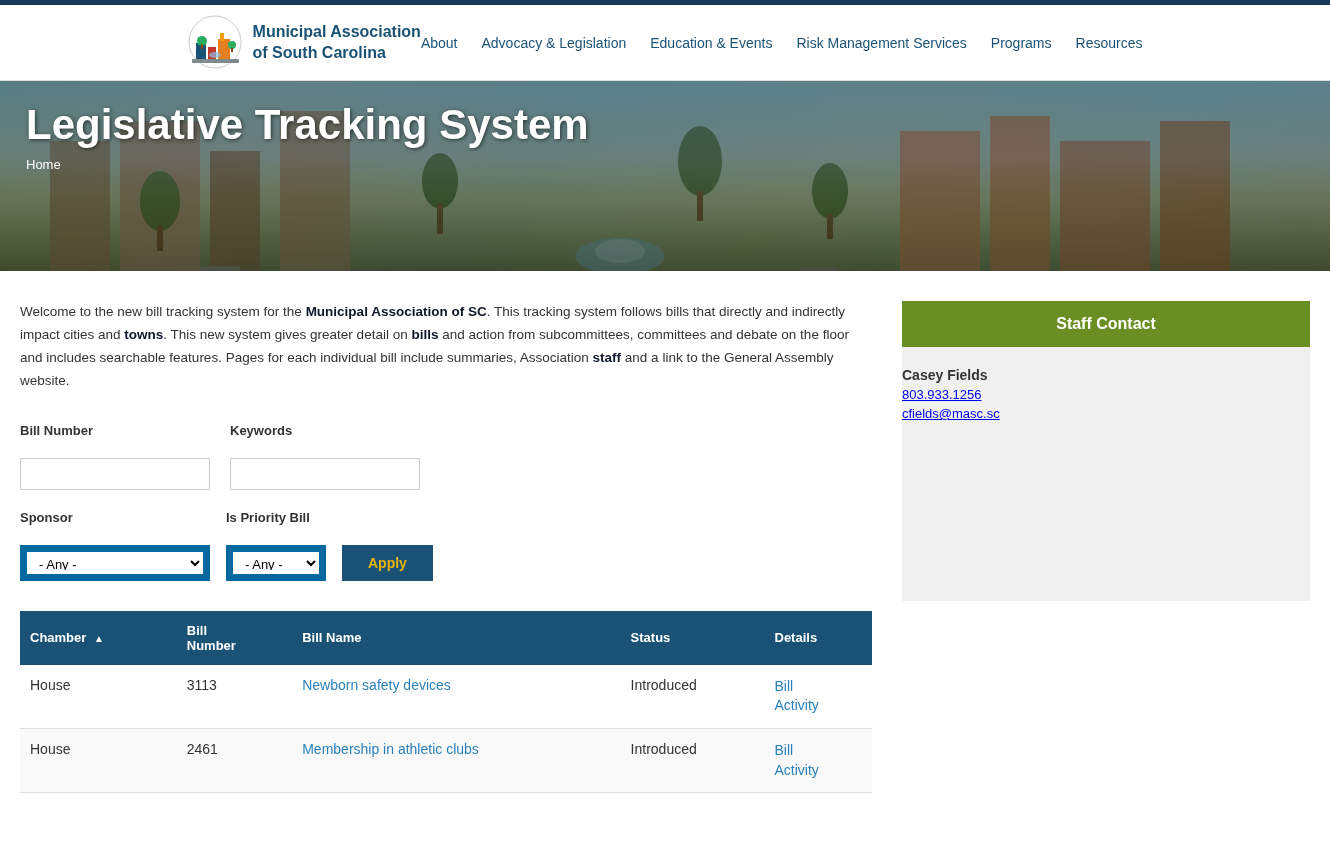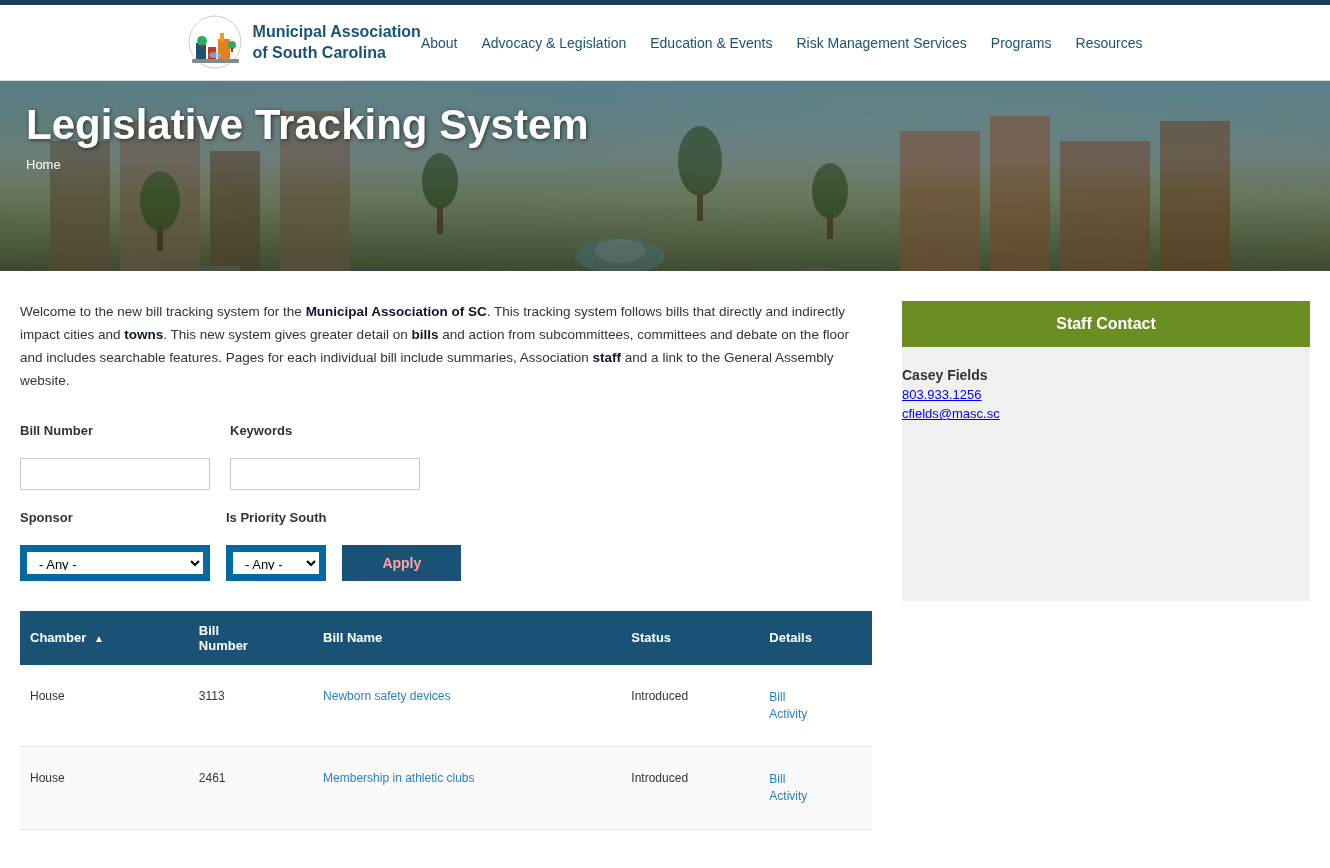--- a/index.html
+++ b/index.html
@@ -151,23 +151,23 @@
     .priority-select { width: 100px; }
 
     .filter-row {
       display: flex;
       align-items: flex-end;
       gap: 16px;
       margin-bottom: 30px;
     }
     .apply-btn {
       height: 36px;
-      padding: 0 40px;
+      padding: 0 26px;
       background: #1a5276;
-      color: #fca5a5;
+      color: #eab308;
       border: none;
       font-size: 14px;
       font-weight: 600;
       cursor: pointer;
     }
 
     
     .bills-table {
       width: 100%;
       border-collapse: collapse;
@@ -188,22 +188,22 @@
       margin-left: 4px;
       font-size: 10px;
     }
     .bills-table tbody tr {
       border-bottom: 1px solid #e0e0e0;
     }
     .bills-table tbody tr:nth-child(even) {
       background: #f9f9f9;
     }
     .bills-table tbody td {
-      padding: 24px 10px;
-      font-size: 12px;
+      padding: 12px 10px;
+      font-size: 14px;
       vertical-align: top;
     }
     .bill-link {
       color: #2980b9;
       text-decoration: none;
       display: block;
       line-height: 1.4;
     }
     .bill-name-link {
       color: #2980b9;
@@ -357,21 +357,21 @@
     </div>
 
     <div class="filter-row">
       <div class="form-group">
         <label>Sponsor</label>
         <select class="sponsor-select">
           <option>- Any -</option>
         </select>
       </div>
       <div class="form-group">
-        <label>Is Priority South</label>
+        <label>Is Priority Bill</label>
         <select class="priority-select">
           <option>- Any -</option>
         </select>
       </div>
       <button class="apply-btn">Apply</button>
     </div>
 
     <table class="bills-table">
       <thead>
         <tr>

